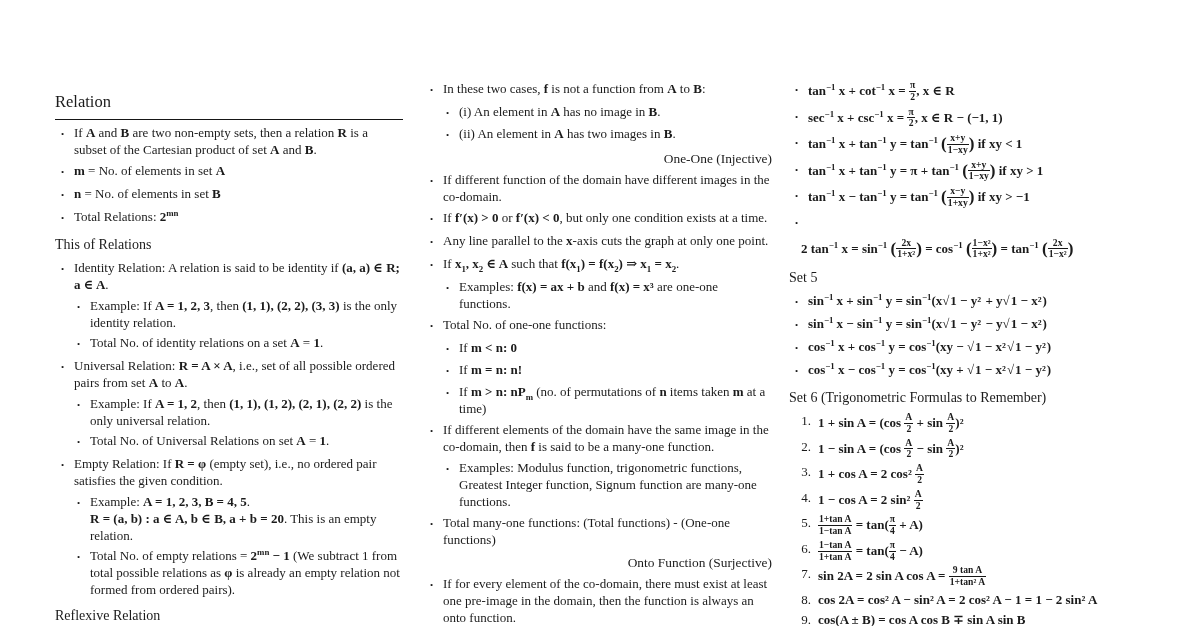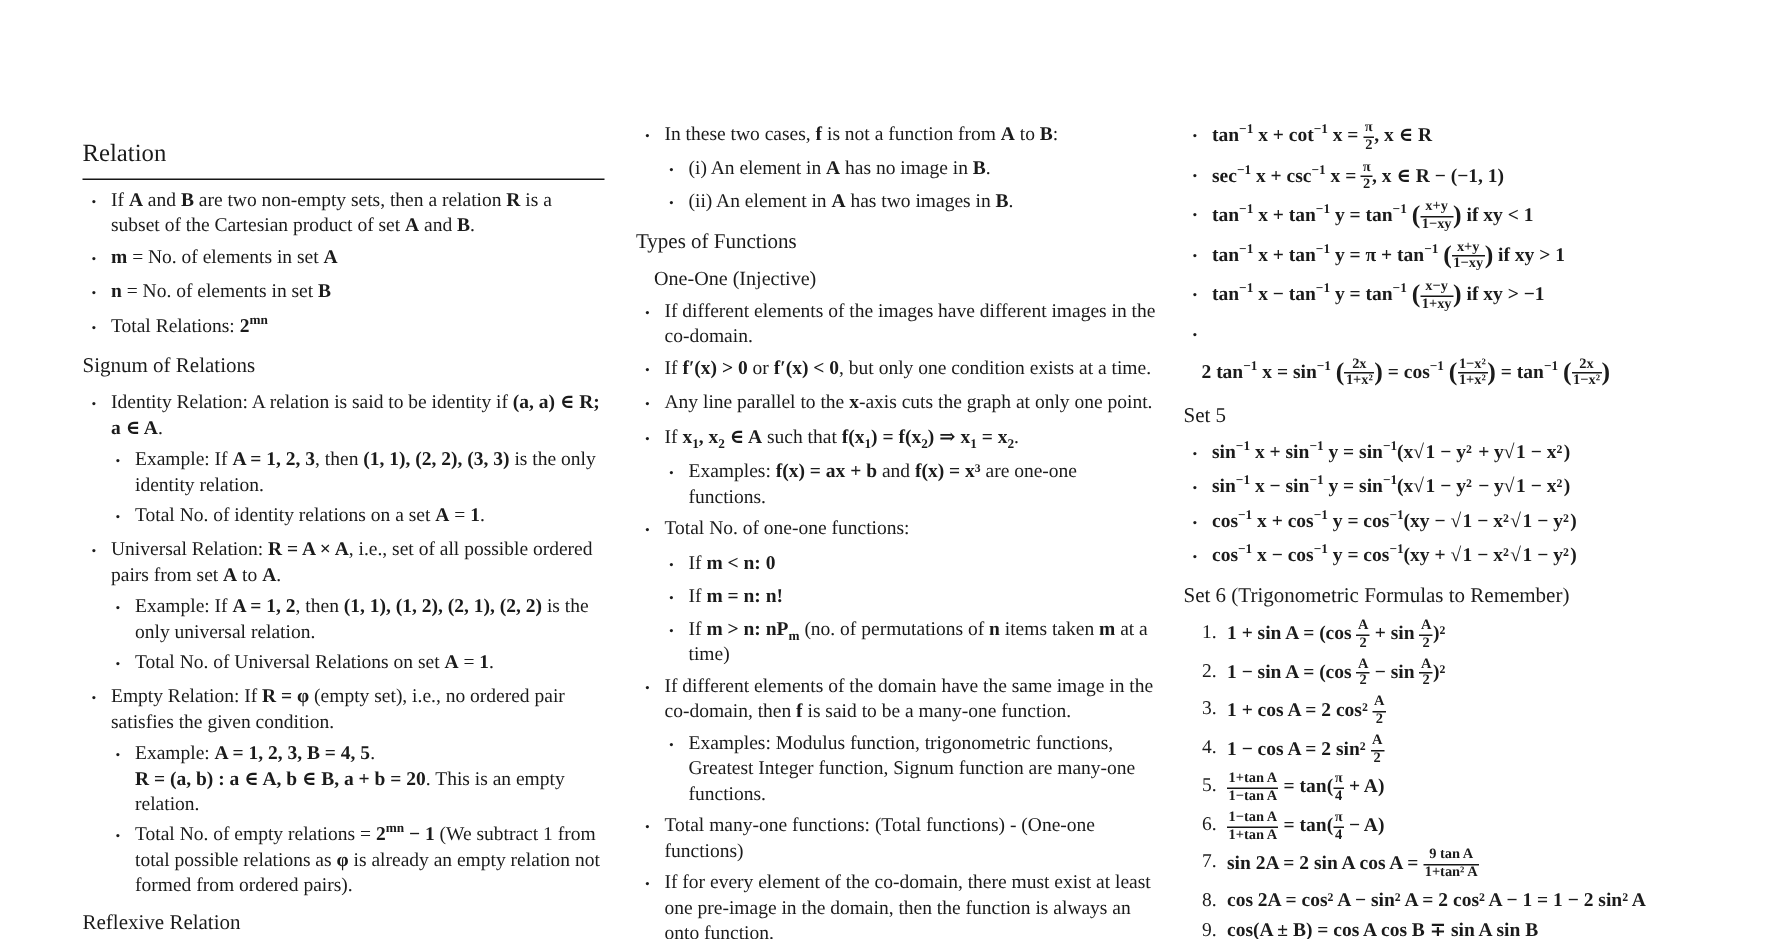--- a/index.html
+++ b/index.html
@@ -9,21 +9,21 @@
   .page{position:relative;width:1191px;height:626px;background:#fff;}
   .col{position:absolute;top:76px;font-size:13px;line-height:17px;}
   .col-1{left:55px;width:348px;}
   .col-2{left:424px;width:348px;}
   .col-3{left:789px;width:348px;}
 
   .blk{margin:0;}
   .blk.h1{font-size:16.5px;line-height:19px;margin:16px 0 2px 0;
           border-bottom:1.5px solid #161616;padding-bottom:8px;}
   .blk.h2{font-size:14px;line-height:18px;margin:9px 0 5px 0;}
-  .blk.h3{font-size:13.4px;line-height:17px;margin:6px 0 1px 12px;}
+  .blk.h3{font-size:13.4px;line-height:17px;margin:6px 0 1px 0;text-align:right;}
   .blk.b1{display:flex;margin:4px 0 4px 6px;}
   .blk.b2{display:flex;margin:3px 0 3px 22px;}
   .blk.num{display:flex;margin:3px 0 3px 2px;}
   .blk.fml{margin:6px 0 6px 12px;}
   .mk{flex:none;width:13px;font-size:9px;padding-top:2px;}
   .no{flex:none;width:20px;text-align:right;margin-right:7px;}
   .bt{flex:1;}
   b{font-weight:bold;}
   sup{font-size:0.68em;line-height:0;}
   sub{font-size:0.68em;line-height:0;}
@@ -50,21 +50,21 @@
         <div class="bt"><b>m</b> = No. of elements in set <b>A</b></div>
       </div>
       <div class="blk b1">
         <span class="mk">•</span>
         <div class="bt"><b>n</b> = No. of elements in set <b>B</b></div>
       </div>
       <div class="blk b1">
         <span class="mk">•</span>
         <div class="bt">Total Relations: <b>2<sup>mn</sup></b></div>
       </div>
-      <div class="blk h2">Signum of Relations</div>
+      <div class="blk h2">This of Relations</div>
       <div class="blk b1">
         <span class="mk">•</span>
         <div class="bt">Identity Relation: A relation is said to be identity if <b>(a, a) ∈ R; a ∈ A</b>.</div>
       </div>
       <div class="blk b2">
         <span class="mk">•</span>
         <div class="bt">Example: If <b>A = 1, 2, 3</b>, then <b>(1, 1), (2, 2), (3, 3)</b> is the only identity relation.</div>
       </div>
       <div class="blk b2">
         <span class="mk">•</span>
@@ -102,25 +102,24 @@
         <div class="bt">In these two cases, <b>f</b> is not a function from <b>A</b> to <b>B</b>:</div>
       </div>
       <div class="blk b2">
         <span class="mk">•</span>
         <div class="bt">(i) An element in <b>A</b> has no image in <b>B</b>.</div>
       </div>
       <div class="blk b2">
         <span class="mk">•</span>
         <div class="bt">(ii) An element in <b>A</b> has two images in <b>B</b>.</div>
       </div>
-      <div class="blk h2">Types of Functions</div>
       <div class="blk h3">One-One (Injective)</div>
       <div class="blk b1">
         <span class="mk">•</span>
-        <div class="bt">If different elements of the images have different images in the co-domain.</div>
+        <div class="bt">If different function of the domain have different images in the co-domain.</div>
       </div>
       <div class="blk b1">
         <span class="mk">•</span>
         <div class="bt">If <b>f′(x) &gt; 0</b> or <b>f′(x) &lt; 0</b>, but only one condition exists at a time.</div>
       </div>
       <div class="blk b1">
         <span class="mk">•</span>
         <div class="bt">Any line parallel to the <b>x</b>-axis cuts the graph at only one point.</div>
       </div>
       <div class="blk b1 nw">
@@ -152,20 +151,21 @@
         <div class="bt">If different elements of the domain have the same image in the co-domain, then <b>f</b> is said to be a many-one function.</div>
       </div>
       <div class="blk b2">
         <span class="mk">•</span>
         <div class="bt">Examples: Modulus function, trigonometric functions, Greatest Integer function, Signum function are many-one functions.</div>
       </div>
       <div class="blk b1">
         <span class="mk">•</span>
         <div class="bt">Total many-one functions: (Total functions) - (One-one functions)</div>
       </div>
+      <div class="blk h3">Onto Function (Surjective)</div>
       <div class="blk b1">
         <span class="mk">•</span>
         <div class="bt">If for every element of the co-domain, there must exist at least one pre-image in the domain, then the function is always an onto function.</div>
       </div>
     </div>
   <div class="col col-3">
       <div class="blk b1 nw">
         <span class="mk">•</span>
         <div class="bt"><b>tan<sup>−1</sup> x + cot<sup>−1</sup> x = <span class="fr"><span>π</span><span>2</span></span>, x ∈ R</b></div>
       </div>

